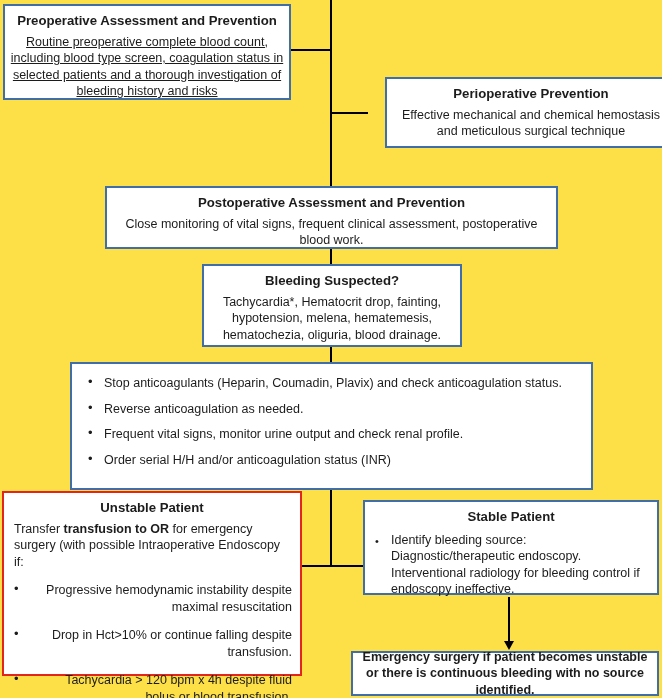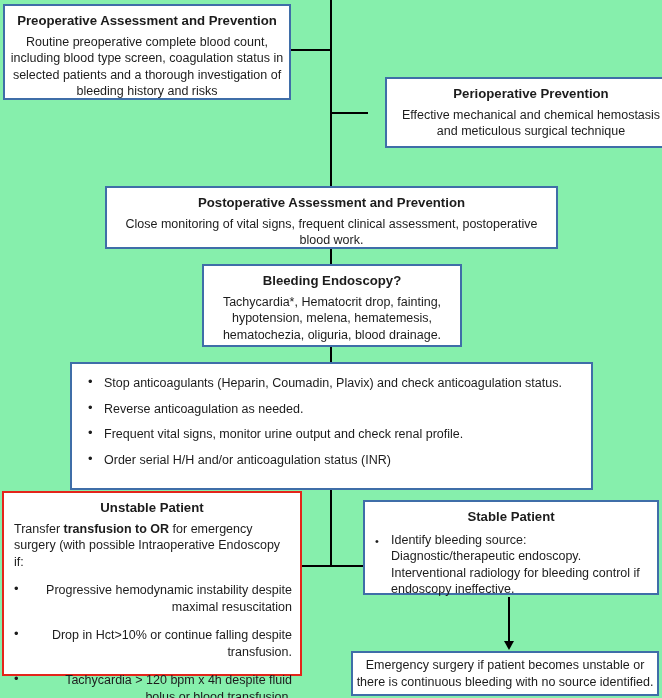--- a/index.html
+++ b/index.html
@@ -6,21 +6,21 @@
     margin: 0;
     padding: 0;
     background: #ffffff;
     font-family: "Liberation Sans", sans-serif;
     color: #1c1c1c;
   }
   .canvas {
     position: relative;
     width: 662px;
     height: 698px;
-    background: #86efac;
+    background: #fde047;
     overflow: hidden;
   }
   .line {
     position: absolute;
     background: #000000;
   }
   .box {
     position: absolute;
     box-sizing: border-box;
     background: #ffffff;
@@ -86,35 +86,35 @@
 
   <div class="line" style="left:330px; top:0; width:2px; height:566px;"></div>
   <div class="line" style="left:291px; top:49px; width:40px; height:2px;"></div>
   <div class="line" style="left:331px; top:112px; width:37px; height:2px;"></div>
   <div class="line" style="left:302px; top:565px; width:62px; height:2px;"></div>
   <div class="line" style="left:508px; top:597px; width:2px; height:45px;"></div>
   <div class="arrowhead" style="left:504px; top:641px;"></div>
 
   <div class="box" style="left:3px; top:4px; width:288px; height:96px;">
     <div class="box-title">Preoperative Assessment and Prevention</div>
-    <div class="box-body" style="margin:0 2px;">Routine preoperative complete blood count, including blood type screen, coagulation status in selected patients and a thorough investigation of bleeding history and risks</div>
+    <div class="box-body" style="margin:0 2px;text-decoration:underline;">Routine preoperative complete blood count, including blood type screen, coagulation status in selected patients and a thorough investigation of bleeding history and risks</div>
   </div>
 
   <div class="box" style="left:385px; top:77px; width:292px; height:71px;">
     <div class="box-title">Perioperative Prevention</div>
     <div class="box-body">Effective mechanical and chemical hemostasis and meticulous surgical technique</div>
   </div>
 
   <div class="box" style="left:105px; top:186px; width:453px; height:63px;">
     <div class="box-title">Postoperative Assessment and Prevention</div>
     <div class="box-body">Close monitoring of vital signs, frequent clinical assessment, postoperative blood work.</div>
   </div>
 
   <div class="box" style="left:202px; top:264px; width:260px; height:83px;">
-    <div class="box-title">Bleeding Endoscopy?</div>
+    <div class="box-title">Bleeding Suspected?</div>
     <div class="box-body" style="margin:0 4px;">Tachycardia*, Hematocrit drop, fainting, hypotension, melena, hematemesis, hematochezia, oliguria, blood drainage.</div>
   </div>
 
   <div class="box actions-box" style="left:70px; top:362px; width:523px; height:128px;">
     <ul class="bullets">
       <li>Stop anticoagulants (Heparin, Coumadin, Plavix) and check anticoagulation status.</li>
       <li>Reverse anticoagulation as needed.</li>
       <li>Frequent vital signs, monitor urine output and check renal profile.</li>
       <li>Order serial H/H and/or anticoagulation status (INR)</li>
     </ul>
@@ -133,16 +133,16 @@
   </div>
 
   <div class="box stable-box" style="left:363px; top:500px; width:296px; height:95px;">
     <div class="box-title">Stable Patient</div>
     <ul class="bullets">
       <li>Identify bleeding source: Diagnostic/therapeutic endoscopy. Interventional radiology for bleeding control if endoscopy ineffective.</li>
     </ul>
   </div>
 
   <div class="box emergency-box" style="left:351px; top:651px; width:308px; height:45px;">
-    <div class="box-body" style="margin:0 2px;">Emergency surgery if patient becomes unstable or there is continuous bleeding with no source identified.</div>
+    <div class="box-body" style="margin:0 2px;font-weight:bold;">Emergency surgery if patient becomes unstable or there is continuous bleeding with no source identified.</div>
   </div>
 
 </div>
 
 </body></html>

